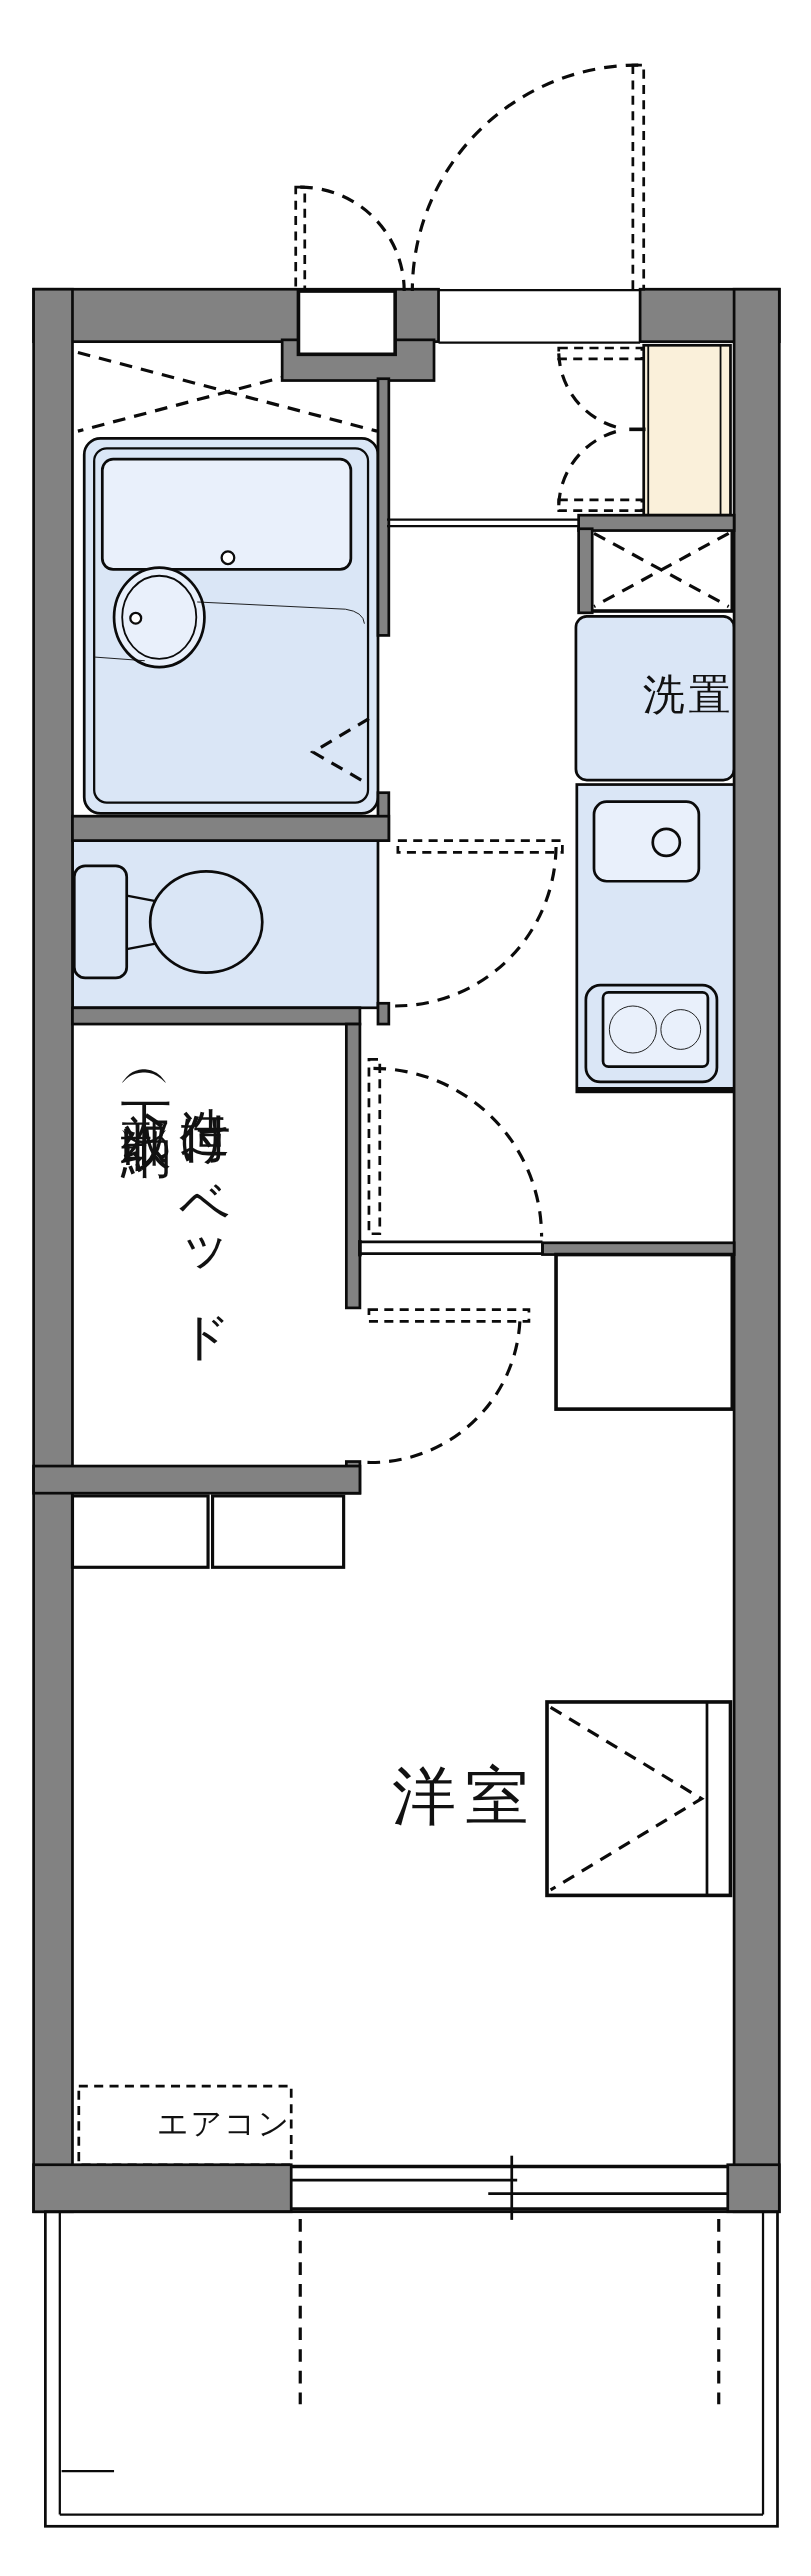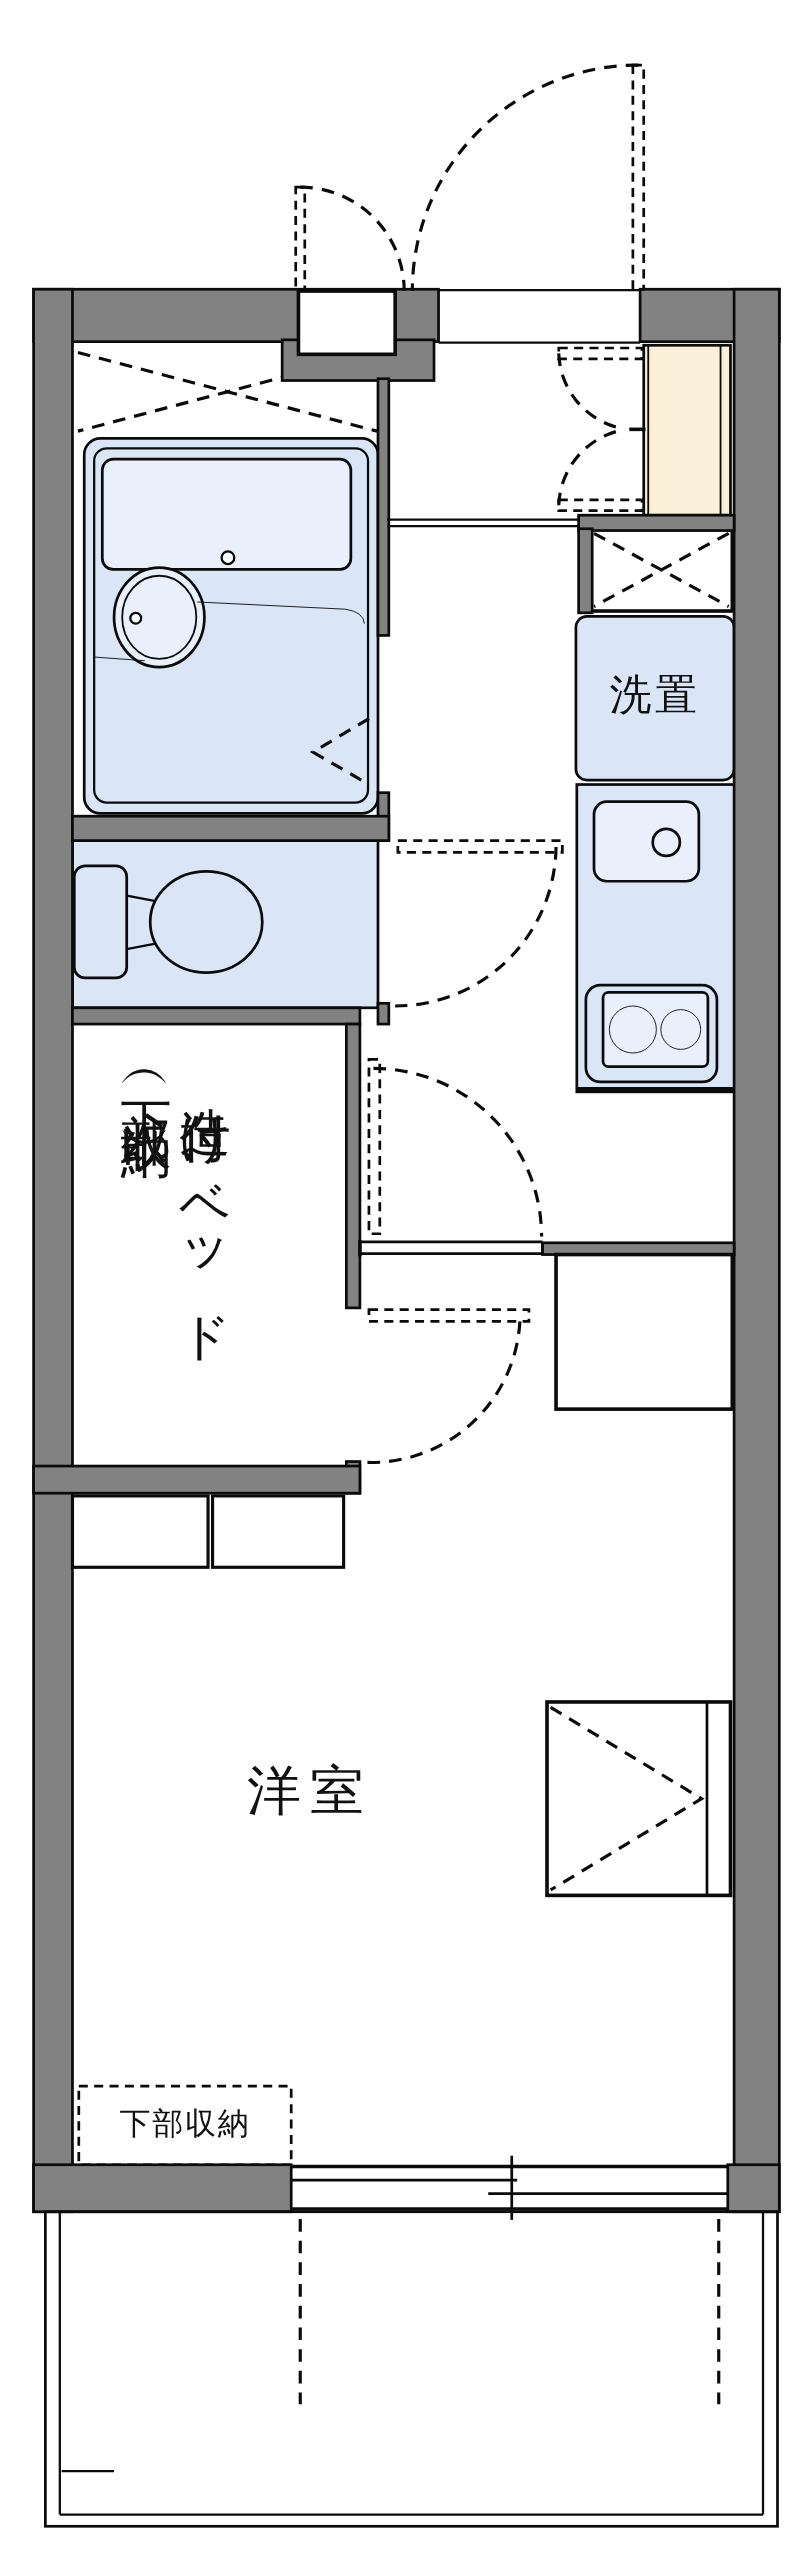--- a/index.html
+++ b/index.html
@@ -10,26 +10,26 @@
         font-family:"DejaVu Sans",sans-serif;color:#111;}
   #plan svg{position:absolute;left:0;top:0;}
   .w{fill:var(--wall);stroke:var(--line);stroke-width:3;}
   .ln{stroke:var(--line);fill:none;}
   .fx{fill:var(--fix);stroke:var(--line);stroke-width:3;}
   .fxl{fill:var(--fixlight);stroke:var(--line);stroke-width:3;}
   .wh{fill:#fff;stroke:var(--line);}
   .d{stroke:var(--line);fill:none;stroke-width:3.5;stroke-dasharray:14 10;}
   .d2{stroke:var(--line);fill:none;stroke-width:3;stroke-dasharray:10 7;}
   .lbl{position:absolute;color:#111;line-height:1.1;white-space:nowrap;}
-  .center{text-align:center;}
+  .center{text-align:right;}
   .vert{writing-mode:vertical-rl;}
   #washer-label{left:576px;top:672px;width:158px;font-size:42px;letter-spacing:3.6px;}
   #bed-label-1{left:177px;top:1067px;font-size:51px;letter-spacing:7.2px;}
   #bed-label-2{left:118px;top:1054px;font-size:51px;letter-spacing:9px;}
-  #room-label{left:93px;top:1761px;width:434px;font-size:54px;letter-spacing:9px;}
+  #room-label{left:104px;top:1761px;width:434px;font-size:64px;letter-spacing:9px;}
   #area-label{left:95px;top:1857px;width:434px;font-size:44px;}
   #aircon-label{left:79px;top:2106px;width:212px;font-size:31px;letter-spacing:1.8px;}
 </style>
 </head>
 <body>
 
 <div id="plan">
   <svg width="812" height="2576" viewBox="0 0 898 2850">
 
     <g>
@@ -150,15 +150,15 @@
       <line class="ln" x1="68" y1="2734" x2="126" y2="2734" stroke-width="2.5"></line>
       <line class="d" x1="332" y1="2455" x2="332" y2="2660"></line>
       <line class="d" x1="795" y1="2455" x2="795" y2="2660"></line>
     </g>
   </svg>
 
   <div class="lbl center" id="washer-label">洗置</div>
   <div class="lbl vert" id="bed-label-1">造付けベッド</div>
   <div class="lbl vert" id="bed-label-2">（下部収納）</div>
   <div class="lbl center" id="room-label">洋室</div>
-  <div class="lbl center" id="aircon-label">下部収納</div>
+  <div class="lbl center" id="aircon-label">エアコン</div>
 </div>
 
 
 </body></html>

